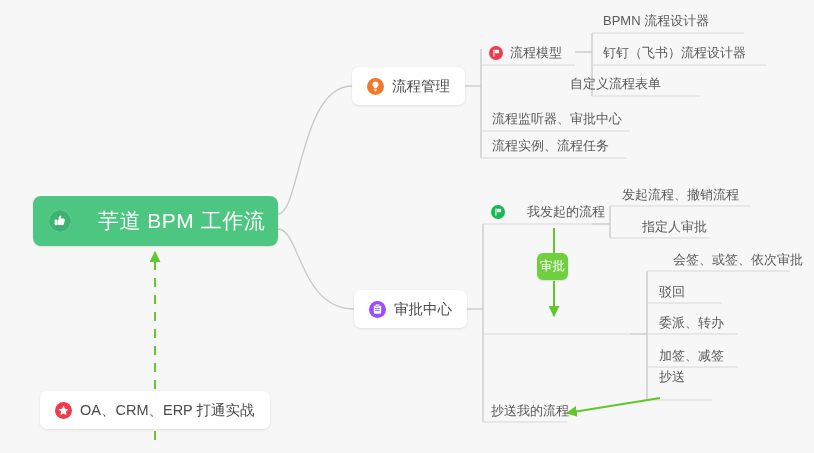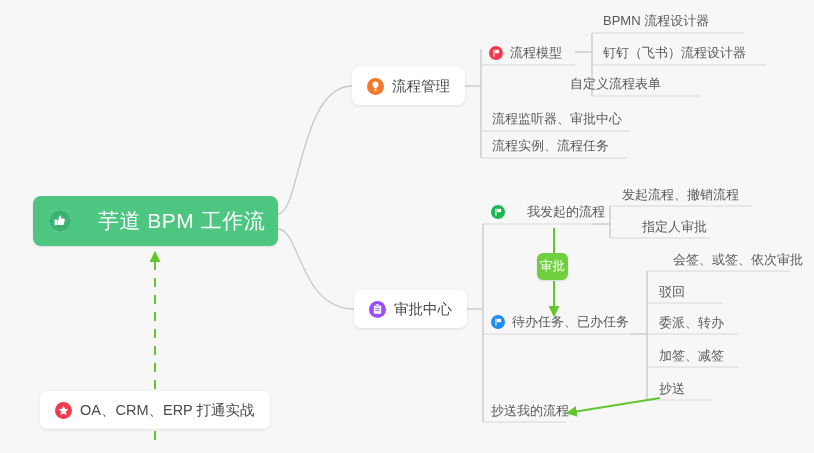--- a/index.html
+++ b/index.html
@@ -208,44 +208,34 @@
     <span class="txt">发起流程、撤销流程</span>
   </div>
   <div class="leaf noicon" style="left:642px;top:218px;font-family:Liberation Serif, serif;">
     <span class="txt">指定人审批</span>
   </div>
 
   <div class="badge" style="left:537px;top:253px;">
     <span>审批</span>
   </div>
 
-  <div class="leaf" style="left:491px;top:313px;">
-    <span class="ic ic-sm">
-      <svg width="14" height="14" viewBox="0 0 14 14">
-        <circle cx="7" cy="7" r="7" fill="#1f8cf0"></circle>
-        <rect x="4.4" y="3.4" width="1.1" height="7.3" rx=".4" fill="#ffffff"></rect>
-        <path d="M5.9 3.8h4.2v3.4H5.9z" fill="#ffffff"></path>
-      </svg>
-    </span>
-    <span class="txt">待办任务、已办任务</span>
-  </div>
 
   <div class="leaf noicon" style="left:659px;top:251px;margin-left:14px;">
     <span class="txt">会签、或签、依次审批</span>
   </div>
   <div class="leaf noicon" style="left:659px;top:283px;justify-content:center;">
     <span class="txt">驳回</span>
   </div>
   <div class="leaf noicon" style="left:659px;top:314px;">
     <span class="txt">委派、转办</span>
   </div>
   <div class="leaf noicon" style="left:659px;top:347px;">
     <span class="txt">加签、减签</span>
   </div>
-  <div class="leaf noicon" style="left:659px;top:380px;">
+  <div class="leaf noicon" style="left:659px;top:368px;">
     <span class="txt">抄送</span>
   </div>
 
   <div class="leaf noicon" style="left:491px;top:402px;">
     <span class="txt">抄送我的流程</span>
   </div>
 
   <div class="pill" style="left:40px;top:391px;height:38px;">
     <span class="ic">
       <svg width="17" height="17" viewBox="0 0 17 17">

